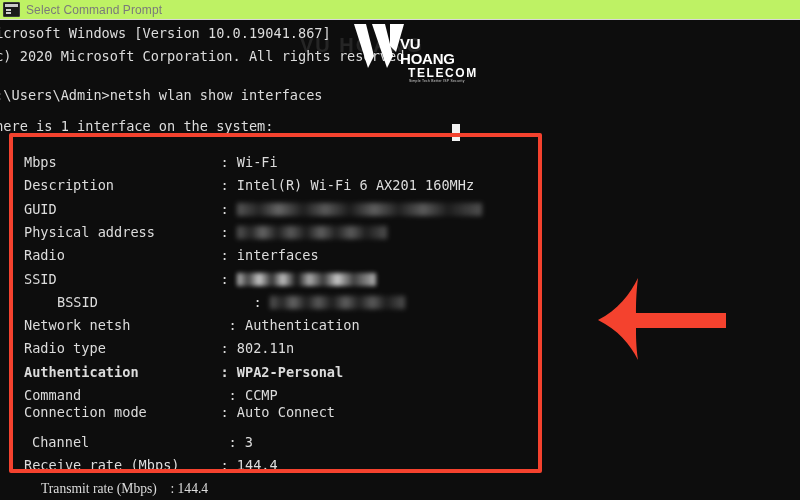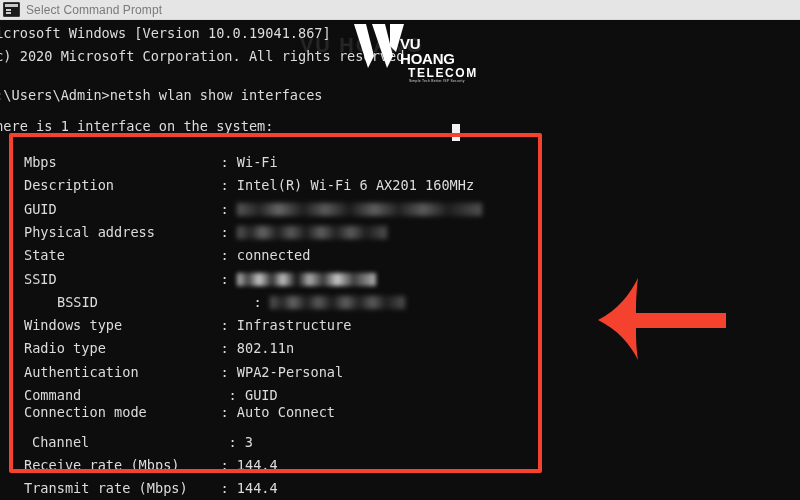--- a/index.html
+++ b/index.html
@@ -15,21 +15,21 @@
     background: #0d0d0d;
     font-family: "Liberation Sans", sans-serif;
   }
 
   
   #titlebar {
     position: absolute;
     left: 0; top: 0;
     width: 800px;
     height: 20px;
-    background: #e5e5e5;
+    background: #bef264;
     border-bottom: 1px solid #d8d8d8;
     display: flex;
     align-items: center;
     box-sizing: border-box;
   }
   #cmd-icon {
     width: 15px;
     height: 13px;
     margin-left: 3px;
     margin-right: 6px;
@@ -225,31 +225,31 @@
     <div class="cline" style="top:2px;">Microsoft Windows [Version 10.0.19041.867]</div>
     <div class="cline" style="top:25px;">(c) 2020 Microsoft Corporation. All rights reserved.</div>
     <div class="cline" style="top:64px;">C:\Users\Admin&gt;netsh wlan show interfaces</div>
     <div class="cline" style="top:95px;">There is 1 interface on the system:</div>
 
     <div id="rows">
         <div class="cline" style="left: 24px; top: 131px;"><span>Mbps                    : </span><span>Wi-Fi</span></div>
         <div class="cline" style="left: 24px; top: 154.3px;"><span>Description             : </span><span>Intel(R) Wi-Fi 6 AX201 160MHz</span></div>
         <div class="cline" style="left: 24px; top: 177.6px;"><span>GUID                    : </span><span class="blur" style="width: 245px;"></span></div>
         <div class="cline" style="left: 24px; top: 200.9px; text-align: right;"><span>Physical address        : </span><span class="blur" style="width: 150px;"></span></div>
-        <div class="cline" style="left: 24px; top: 224.2px;"><span>State                   : </span><span>connected</span></div>
+        <div class="cline" style="left: 24px; top: 224.2px;"><span>Radio                   : </span><span>interfaces</span></div>
         <div class="cline" style="left: 24px; top: 247.5px;"><span>SSID                    : </span><span class="blur bright" style="width: 139px;"></span></div>
         <div class="cline" style="left: 24px; top: 270.8px; margin-left: 33px;"><span>BSSID                   : </span><span class="blur" style="width: 135px;"></span></div>
-        <div class="cline" style="left: 24px; top: 294.1px;"><span>Windows type            : </span><span>Infrastructure</span></div>
+        <div class="cline" style="left: 24px; top: 294.1px;"><span>Network netsh            : </span><span>Authentication</span></div>
         <div class="cline" style="left: 24px; top: 317.4px; text-align: center;"><span>Radio type              : </span><span>802.11n</span></div>
-        <div class="cline" style="left: 24px; top: 340.7px;"><span>Authentication          : </span><span>WPA2-Personal</span></div>
-        <div class="cline" style="left: 24px; top: 364px;"><span>Command                  : </span><span>GUID</span></div>
+        <div class="cline" style="left: 24px; top: 340.7px; font-weight: bold;"><span>Authentication          : </span><span>WPA2-Personal</span></div>
+        <div class="cline" style="left: 24px; top: 364px;"><span>Command                  : </span><span>CCMP</span></div>
         <div class="cline" style="left: 24px; top: 381px;"><span>Connection mode         : </span><span>Auto Connect</span></div>
         <div class="cline" style="left: 24px; top: 410.6px; margin-left: 8px;"><span>Channel                 : </span><span>3</span></div>
         <div class="cline" style="left: 24px; top: 433.9px;"><span>Receive rate (Mbps)     : </span><span>144.4</span></div>
-        <div class="cline" style="left: 24px; top: 457.2px;"><span>Transmit rate (Mbps)    : </span><span>144.4</span></div>
+        <div class="cline" style="left: 41px; top: 457.2px; font-family: Liberation Serif, serif;"><span>Transmit rate (Mbps)    : </span><span>144.4</span></div>
       </div>
 
     <div id="cursor"></div>
   </div>
 
   <div id="redbox"></div>
 
   <svg id="arrow" viewBox="0 0 130 86">
     <path d="M 2 44
              C 22 34, 34 18, 42 2

